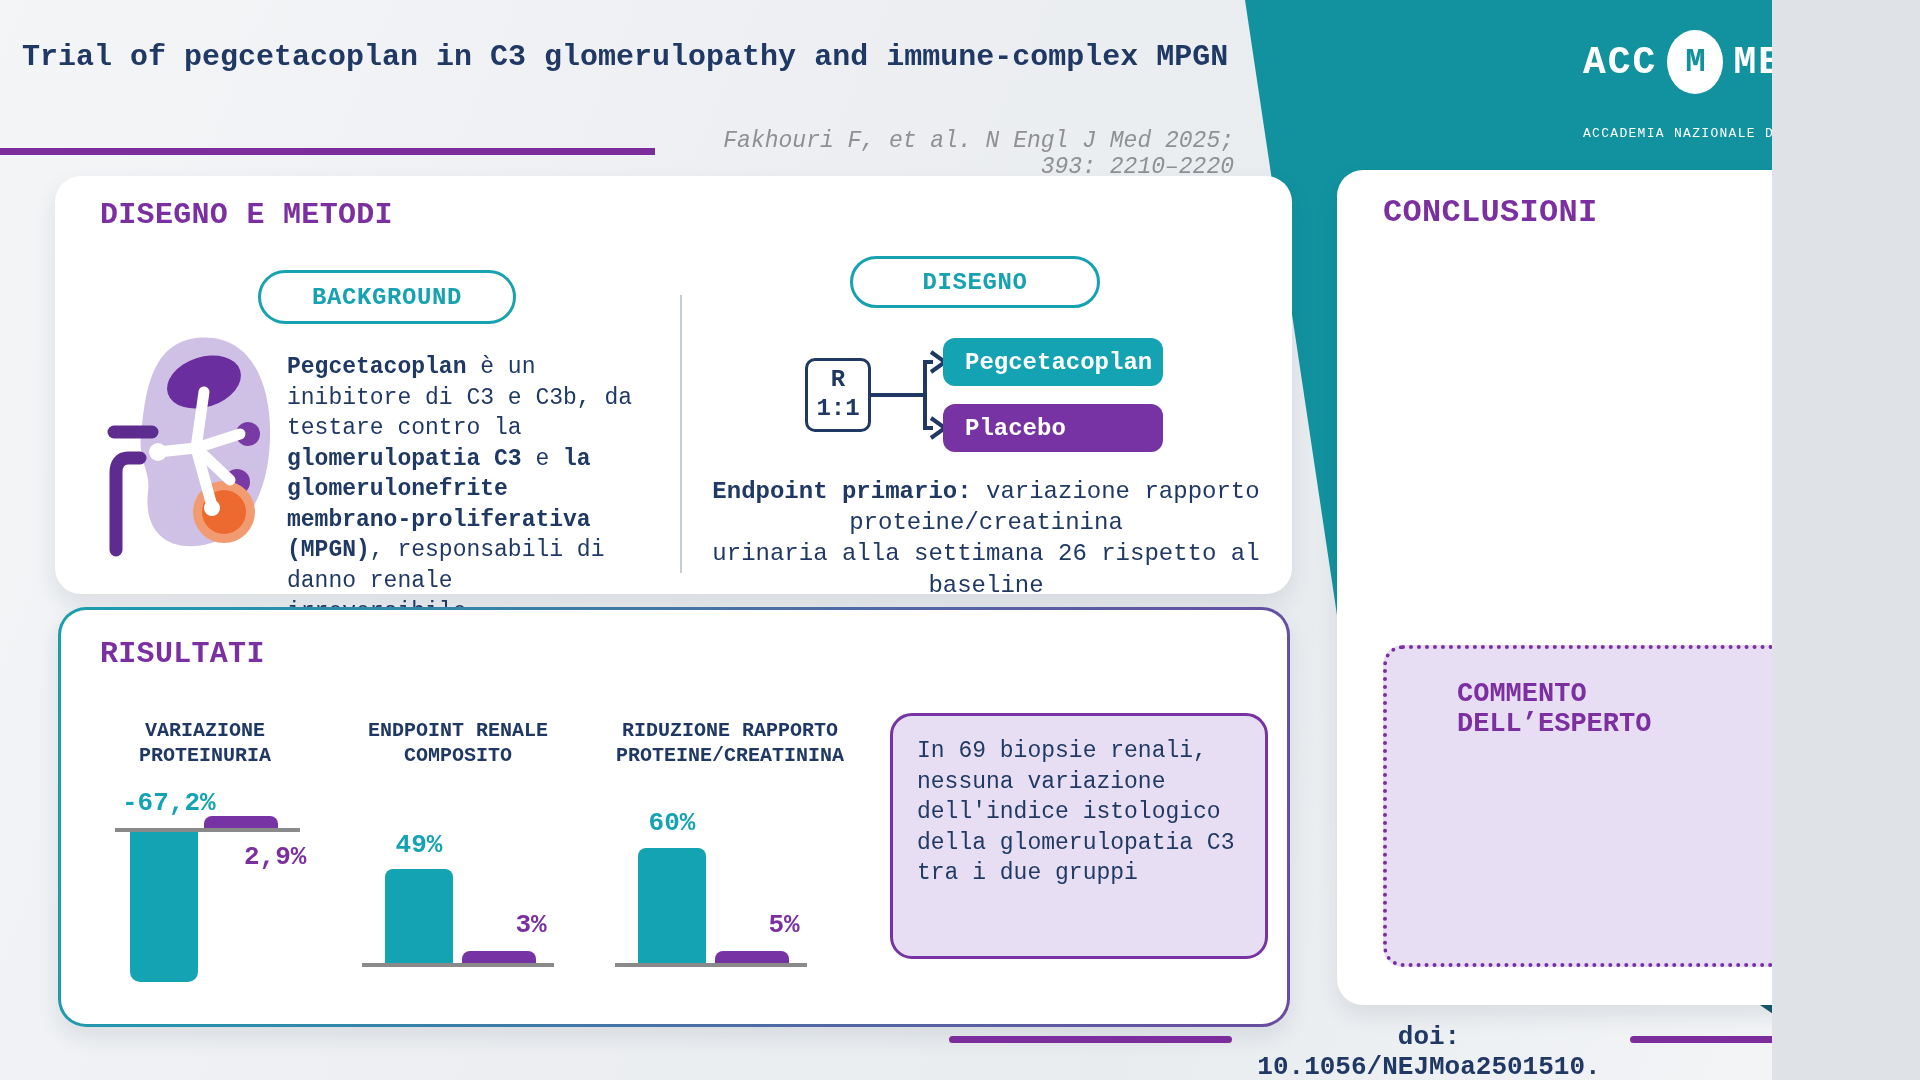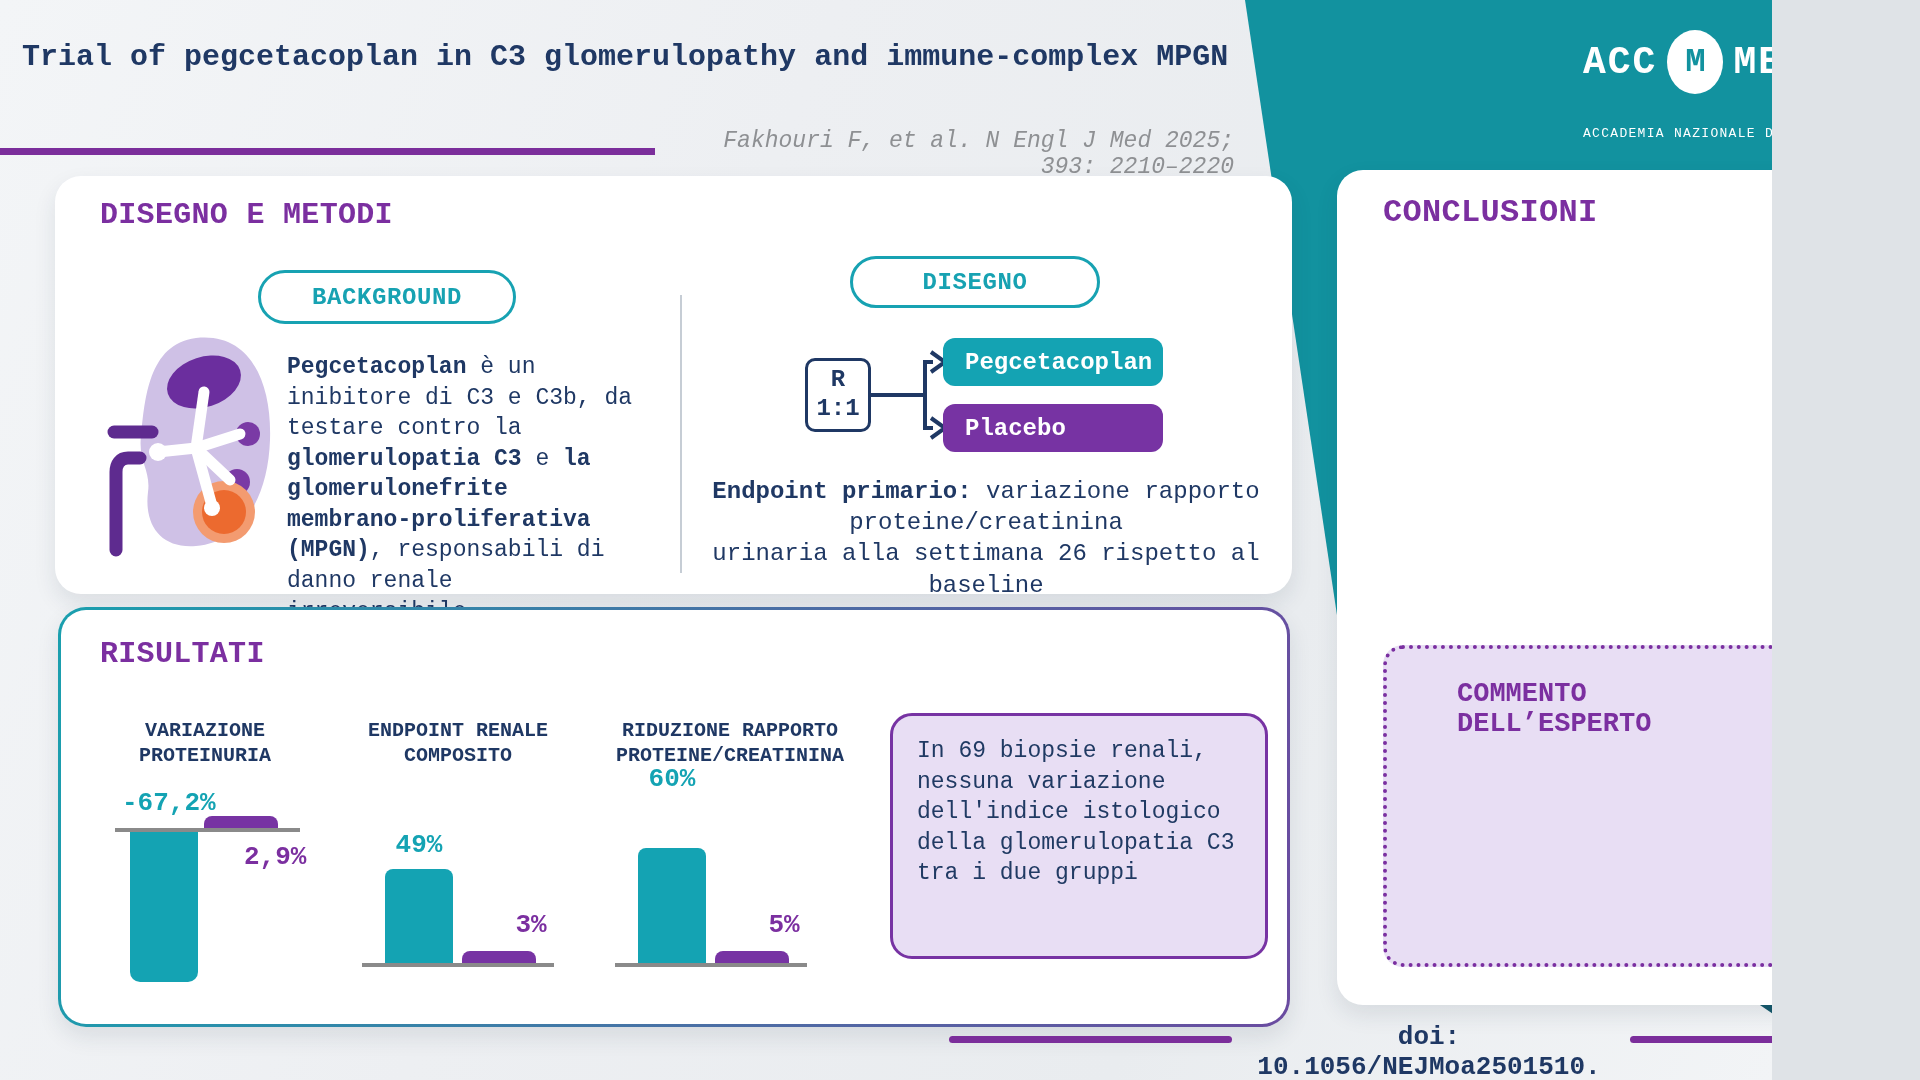--- a/index.html
+++ b/index.html
@@ -175,21 +175,21 @@
   <div class="abs lbl-teal" style="left:385px;top:830px;width:68px;text-align:center;">49%</div>
   <div class="abs bar" style="left: 385px; bottom: 115px; width: 68px; border-radius: 8px 8px 0px 0px; height: 95.55px; background: rgb(20, 163, 179);"></div>
   <div class="abs lbl-purple" style="left:462px;top:910px;width:74px;text-align:center;">3%</div>
   <div class="abs bar" style="left: 462px; bottom: 115px; width: 74px; border-radius: 8px 8px 0px 0px; height: 14px; background: rgb(119, 51, 163);"></div>
   <div class="abs baseline" style="left:362px;top:963px;width:192px;"></div>
 
   <div class="abs chart-title" style="left:608px;top:718px;width:244px;">
     <div>RIDUZIONE RAPPORTO</div>
     <div>PROTEINE/CREATININA</div>
   </div>
-  <div class="abs lbl-teal" style="left:638px;top:764px;width:68px;text-align:center;">60%</div>
+  <div class="abs lbl-teal" style="left:638px;top:808px;width:68px;text-align:center;">60%</div>
   <div class="abs bar" style="left: 638px; bottom: 115px; width: 68px; border-radius: 8px 8px 0px 0px; height: 117px; background: rgb(20, 163, 179);"></div>
   <div class="abs lbl-purple" style="left:715px;top:910px;width:74px;text-align:center;">5%</div>
   <div class="abs bar" style="left: 715px; bottom: 115px; width: 74px; border-radius: 8px 8px 0px 0px; height: 14px; background: rgb(119, 51, 163);"></div>
   <div class="abs baseline" style="left:615px;top:963px;width:192px;"></div>
 
   <div class="abs note-box">
     <p>In 69 biopsie renali, nessuna variazione dell'indice istologico della glomerulopatia C3 tra i due gruppi</p>
   </div>
 
   <div class="abs card card-conclusions"></div>

